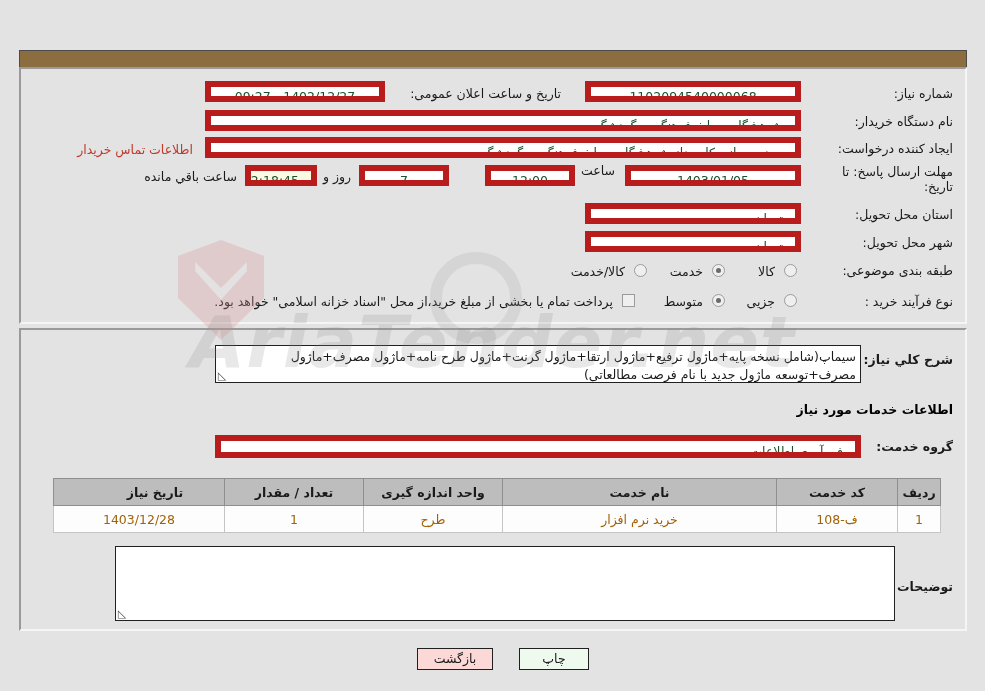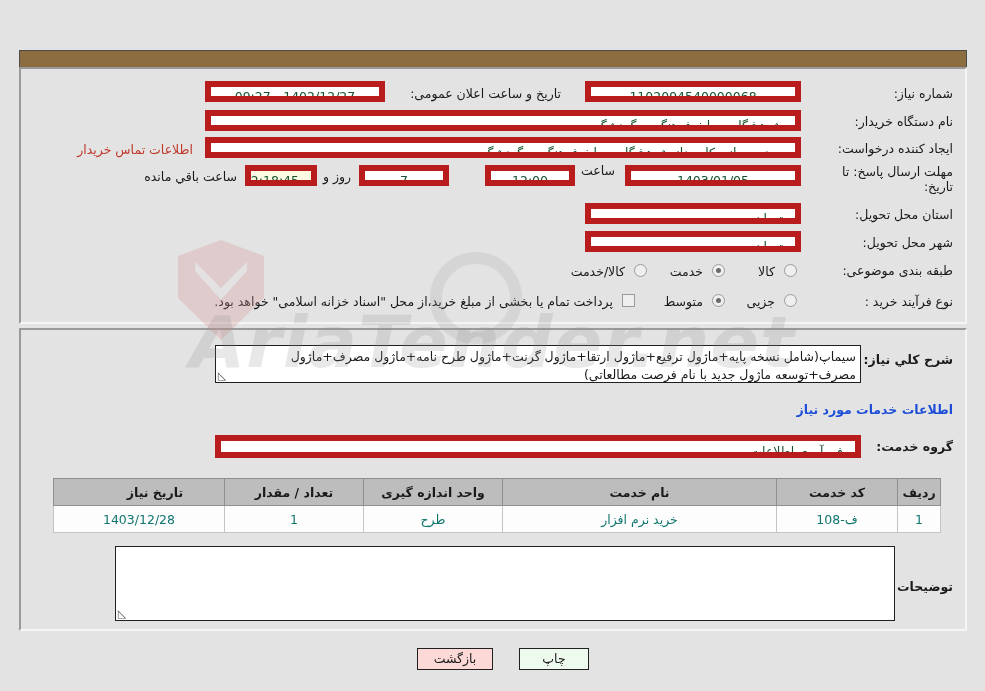--- a/index.html
+++ b/index.html
@@ -210,21 +210,21 @@
     border: 1px solid #8f8f8f;
     font-weight: bold;
     color: #1a1a1a;
     height: 26px;
     padding: 0 4px;
     white-space: nowrap;
   }
   .tbl td {
     background: #fdfdfd;
     border: 1px solid #c4c4c4;
-    color: #0f766e;
+    color: #a16207;
     height: 26px;
     padding: 0 4px;
     text-align: center;
     white-space: nowrap;
   }
 
   
   .btn {
     position: absolute;
     box-sizing: border-box;
@@ -237,21 +237,21 @@
     cursor: pointer;
     z-index: 3;
   }
   .btn-print  { background: #eefaee; }
   .btn-back   { background: #fcd9d6; }
 
   .section-heading {
     position: absolute;
     font-size: 12.5px;
     font-weight: bold;
-    color: #1d4ed8;
+    color: #000000;
     white-space: nowrap;
   }
 </style>
 </head>
 <body>
 
 <div id="page">
 
   <div class="watermark">
     <div class="wm-shield"></div>

